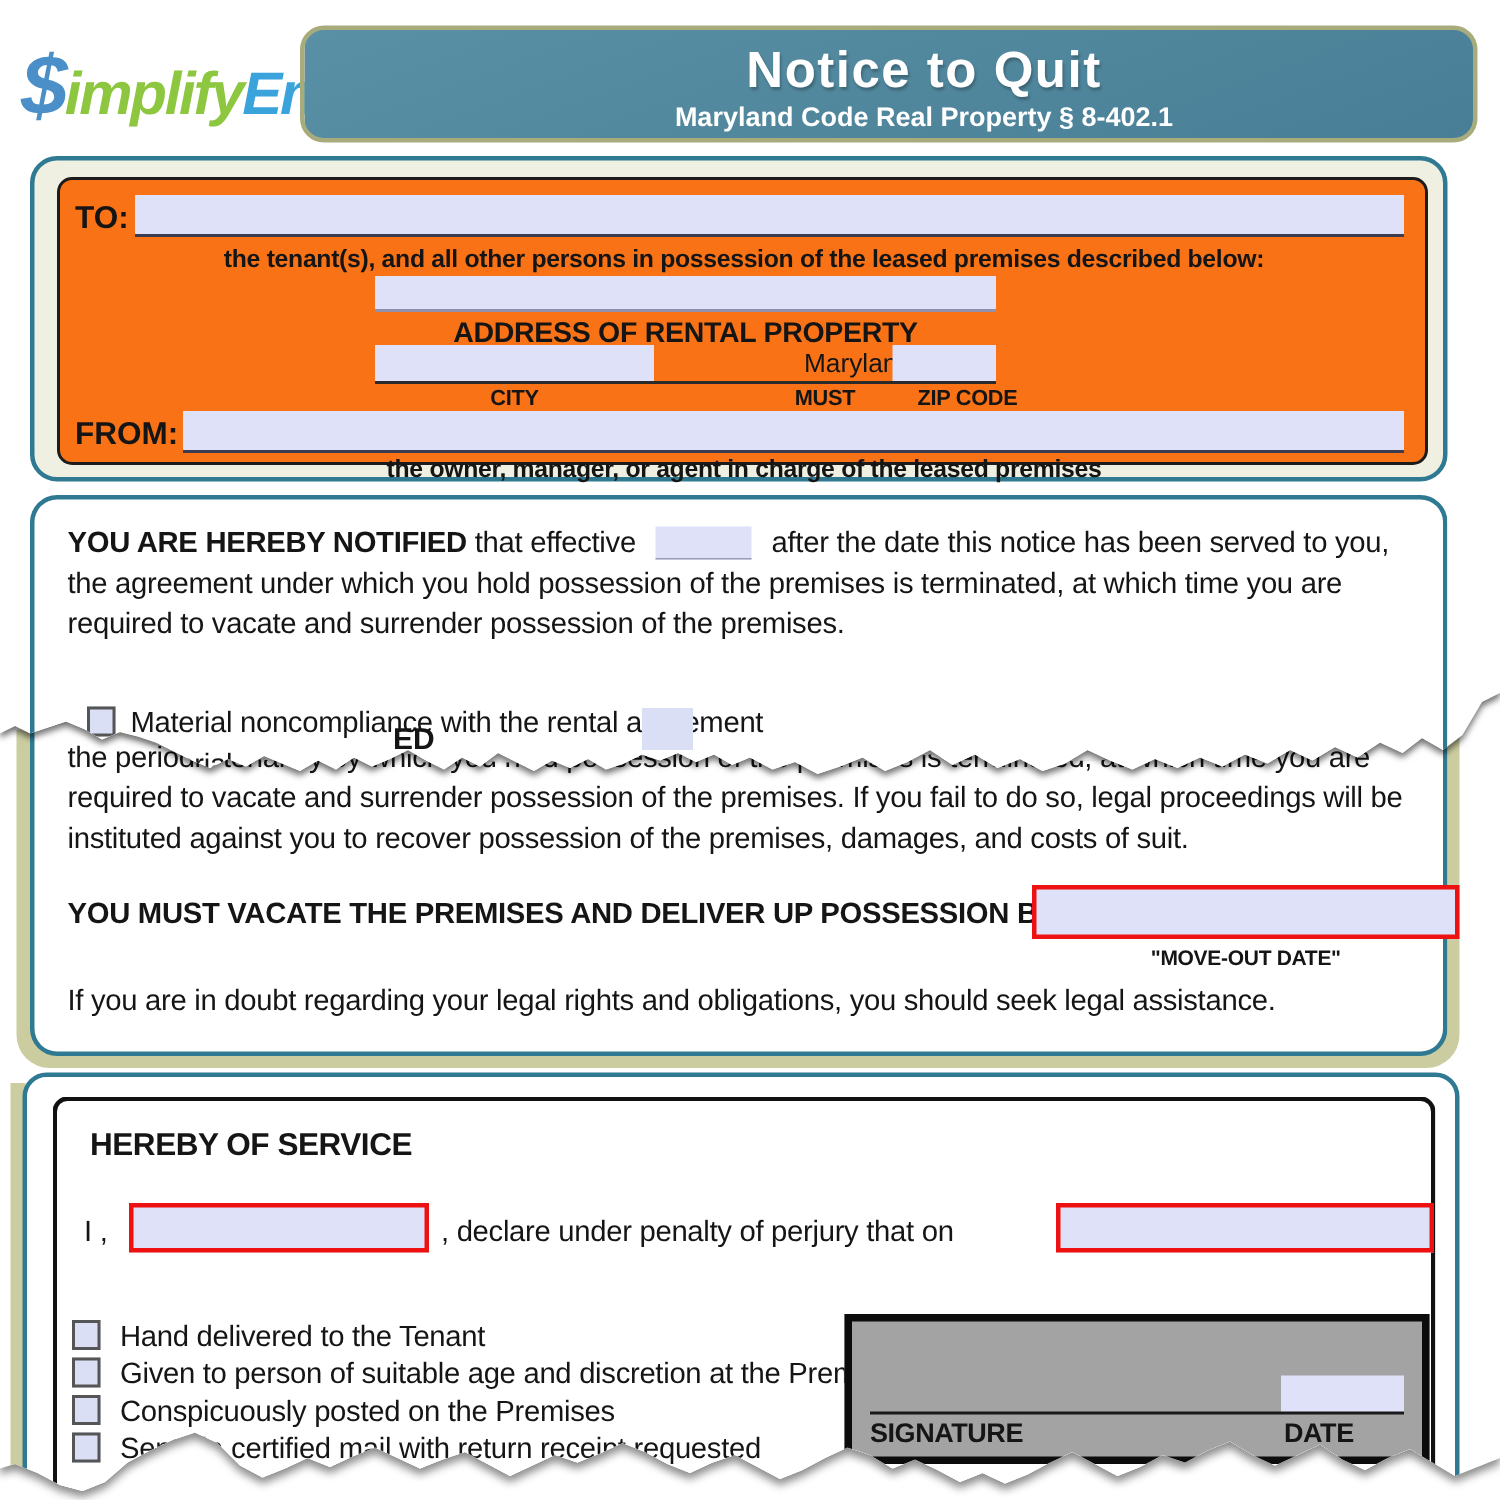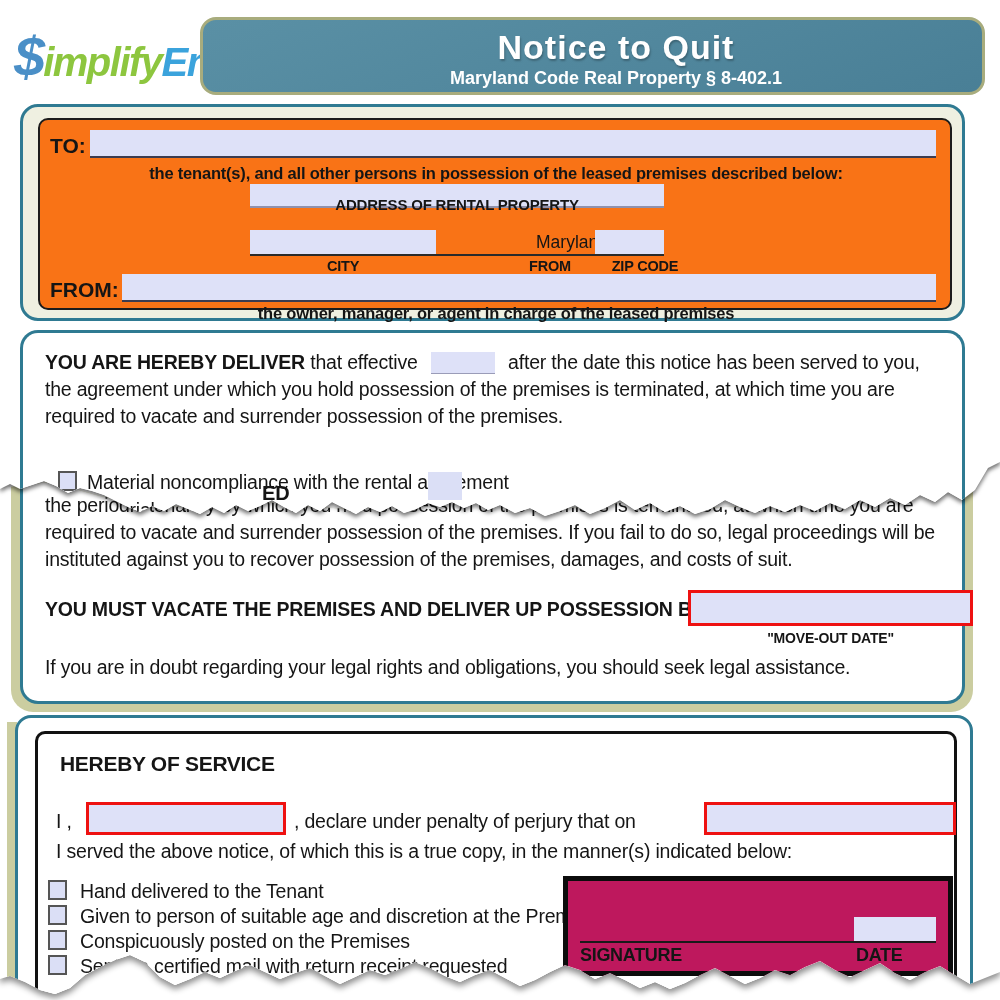--- a/index.html
+++ b/index.html
@@ -52,21 +52,21 @@
     background:#fff; border:3px solid #2f7a92; border-top:none; border-radius:0 0 18px 18px; }
   .redfield { background:#dee1f8; border:3px solid #ee1111; position:absolute; }
 
   
   .box3-edge { position:absolute; left:7px; top:722px; width:10px; height:278px; background:#cbcda0; }
   .box3 { position:absolute; left:15px; top:715px; width:958px; height:290px;
     background:#fff; border:3px solid #2f7a92; border-radius:16px 16px 0 0; }
   .box3-in { position:absolute; left:17px; top:13px; width:922px; height:280px;
     background:#fff; border:3px solid #111; border-radius:10px 10px 0 0; border-bottom:none; }
 
-  .sigbox { position:absolute; left:525px; top:142px; width:390px; height:100px; border:5px solid #0c0c0c; background:#be185d; }
+  .sigbox { position:absolute; left:525px; top:142px; width:390px; height:100px; border:5px solid #0c0c0c; background:#a3a3a3; }
   .sigline { position:absolute; left:12px; right:12px; bottom:28px; border-top:2px solid #1a1a1a; }
   .sig-date-field { position:absolute; right:12px; bottom:29px; width:82px; height:25px; background:#dee1f8; }
   .sig-lab { position:absolute; bottom:5px; font-weight:bold; font-size:18px; letter-spacing:-0.3px; }
 
   .frag-ed { position:absolute; left:262px; top:462px; font-weight:bold; font-size:20px;margin-top:20px; }
   .frag-lav { position:absolute; left:428px; top:472px; width:34px; height:28px; background:#dbdff6; }
 </style>
 </head>
 <body>
 
@@ -87,21 +87,20 @@
 
       <div class="box3-edge"></div>
       <div class="box3">
         <div class="box3-in">
           <div class="lbl" style="left:22px;top:18px;font-size:21px;letter-spacing:-0.3px;">HEREBY OF SERVICE</div>
 
           <div class="body-txt" style="position:absolute;left:18px;top:74px;">I ,</div>
           <div class="redfield" style="left:48px;top:68px;width:200px;height:33px;"></div>
           <div class="body-txt" style="position:absolute;left:256px;top:74px;white-space:nowrap;">, declare under penalty of perjury that on</div>
           <div class="redfield" style="left:666px;top:68px;width:252px;height:33px;"></div>
-          <div class="body-txt" style="position:absolute;left:18px;top:104px;width:880px;">I served the above notice, of which this is a true copy, in the manner(s) indicated below:</div>
 
           <div class="chk" style="left:10px;top:146px;"></div>
           <div class="body-txt" style="position:absolute;left:42px;top:144px;">Hand delivered to the Tenant</div>
           <div class="chk" style="left:10px;top:171px;"></div>
           <div class="body-txt" style="position:absolute;left:42px;top:169px;">Given to person of suitable age and discretion at the Premises</div>
           <div class="chk" style="left:10px;top:196px;"></div>
           <div class="body-txt" style="position:absolute;left:42px;top:194px;">Conspicuously posted on the Premises</div>
           <div class="chk" style="left:10px;top:221px;"></div>
           <div class="body-txt" style="position:absolute;left:42px;top:219px;">Sent via certified mail with return receipt requested</div>
 
@@ -128,39 +127,39 @@
         <div class="t2">Maryland Code Real Property § 8-402.1</div>
       </div>
 
       <div class="box1">
         <div class="box1-in">
           <div class="lbl" style="left:10px;top:14px;font-size:21px;">TO:</div>
           <div class="field u2" style="left:50px;top:10px;width:846px;height:28px;"></div>
           <div class="cap" style="left:0;top:44px;width:912px;font-size:16.5px;">the tenant(s),  and all other persons in possession of the leased premises described below:</div>
 
           <div class="field u1" style="left:210px;top:64px;width:414px;height:24px;"></div>
-          <div class="cap" style="left:210px;top:76px;width:414px;font-size:15px;">ADDRESS OF RENTAL PROPERTY</div>
+          <div class="cap" style="left:210px;top:92px;width:414px;font-size:19px;">ADDRESS OF RENTAL PROPERTY</div>
 
           <div class="field" style="left:210px;top:110px;width:186px;height:24px;"></div>
           <div style="position:absolute;left:442px;top:112px;width:180px;text-align:center;font-size:17.5px;">Maryland</div>
           <div class="field" style="left:555px;top:110px;width:69px;height:24px;"></div>
           <div style="position:absolute;left:210px;top:134px;width:414px;border-top:2px solid #2a2a2a;"></div>
           <div class="cap" style="left:210px;top:138px;width:186px;font-size:14.5px;">CITY</div>
-          <div class="cap" style="left:420px;top:138px;width:180px;font-size:14.5px;">FROM</div>
+          <div class="cap" style="left:420px;top:138px;width:180px;font-size:14.5px;">MUST</div>
           <div class="cap" style="left:555px;top:138px;width:100px;font-size:14.5px;">ZIP CODE</div>
 
           <div class="lbl" style="left:10px;top:158px;font-size:21px;">FROM:</div>
           <div class="field u2" style="left:82px;top:154px;width:814px;height:28px;"></div>
           <div class="cap" style="left:0;top:184px;width:912px;font-size:16.5px;">the owner, manager, or agent in charge of the leased premises</div>
         </div>
       </div>
 
       <div class="box2">
         <div class="body-txt" style="position:absolute;left:22px;top:16px;width:900px;">
-          <b>YOU ARE HEREBY DELIVER</b><span> that effective</span>
+          <b>YOU ARE HEREBY NOTIFIED</b><span> that effective</span>
           <span class="field" style="display:inline-block;position:static;width:64px;height:22px;vertical-align:-5px;margin:0 8px;border-bottom:1px solid #9a9cb8;"></span>
           <span>after the date this notice has been served to you, the agreement under which you hold possession of the premises is terminated, at which time you are required to vacate and surrender possession of the premises.</span>
         </div>
         <div class="chk" style="left:35px;top:138px;"></div>
         <div class="body-txt" style="position:absolute;left:64px;top:136px;">Material noncompliance with the rental agreement</div>
         <div class="chk" style="left:35px;top:164px;"></div>
         <div class="body-txt" style="position:absolute;left:64px;top:164px;">Material</div>
       </div>
 
       <div class="frag-ed">ED</div>

